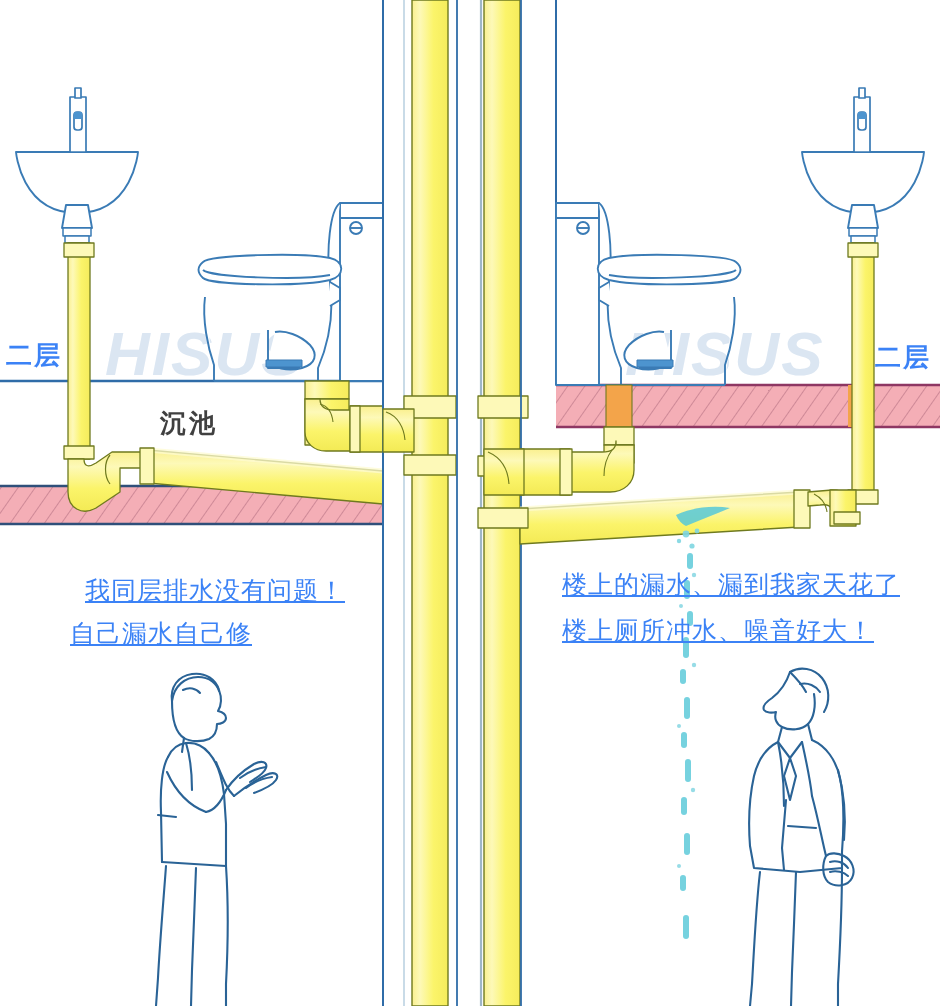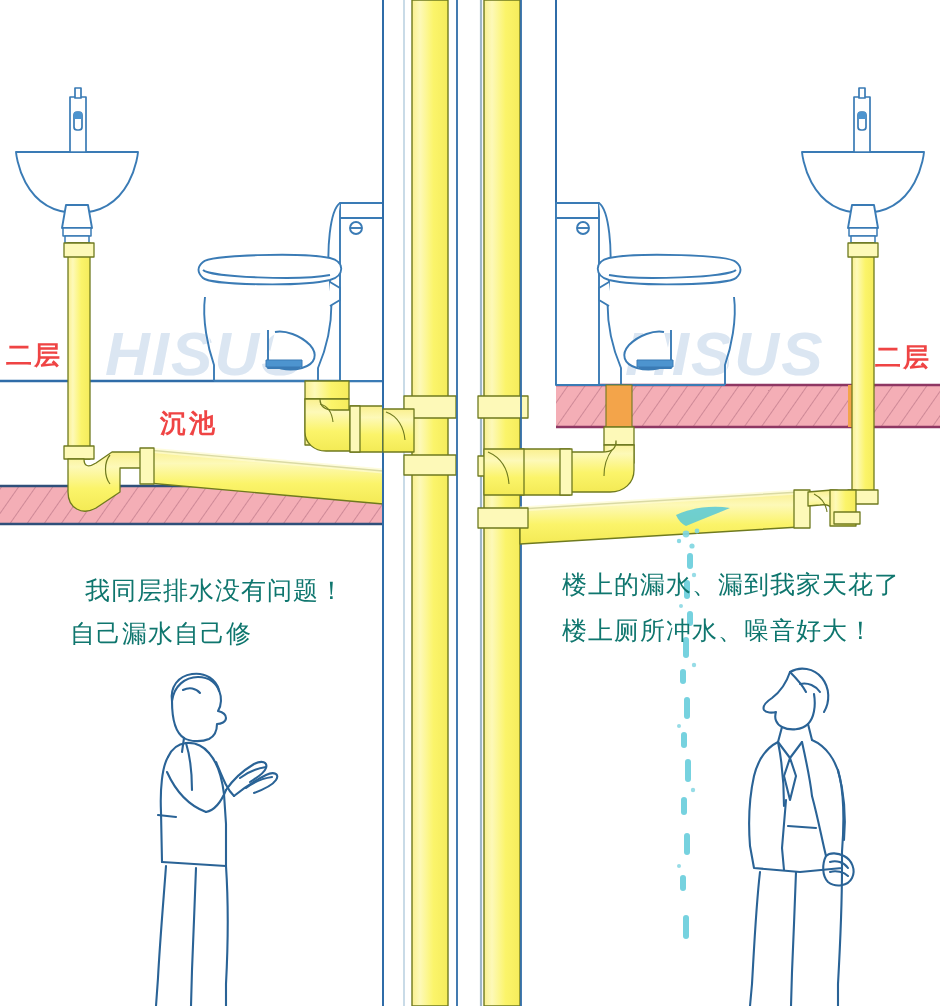--- a/index.html
+++ b/index.html
@@ -6,38 +6,39 @@
   body{font-family:"Liberation Sans","DejaVu Sans",sans-serif;}
   #stage{
     position:relative;
     width:940px;height:1006px;
     background:#ffffff;
     overflow:hidden;
   }
   #stage svg.layer{position:absolute;left:0;top:0;width:940px;height:1006px;}
   .cap{
     position:absolute;
-    color:#0f766e;
+    color:#3b82f6;
     font-size:25px;
     line-height:40px;
     white-space:nowrap;
     font-family:"Liberation Sans","DejaVu Sans",sans-serif;
     letter-spacing:1px;
+    text-decoration:underline;
   }
   .floorlbl{
     position:absolute;
-    color:#ef4444;
+    color:#3b82f6;
     font-size:26px;
     font-weight:700;
     letter-spacing:2px;
     white-space:nowrap;
   }
   .sinklbl{
     position:absolute;
-    color:#ef4444;
+    color:#404040;
     font-size:26px;
     font-weight:700;
     letter-spacing:3px;
     white-space:nowrap;
   }
   .wmark{
     position:absolute;
     color:#dbe6f2;
     font-size:62px;
     font-weight:800;

